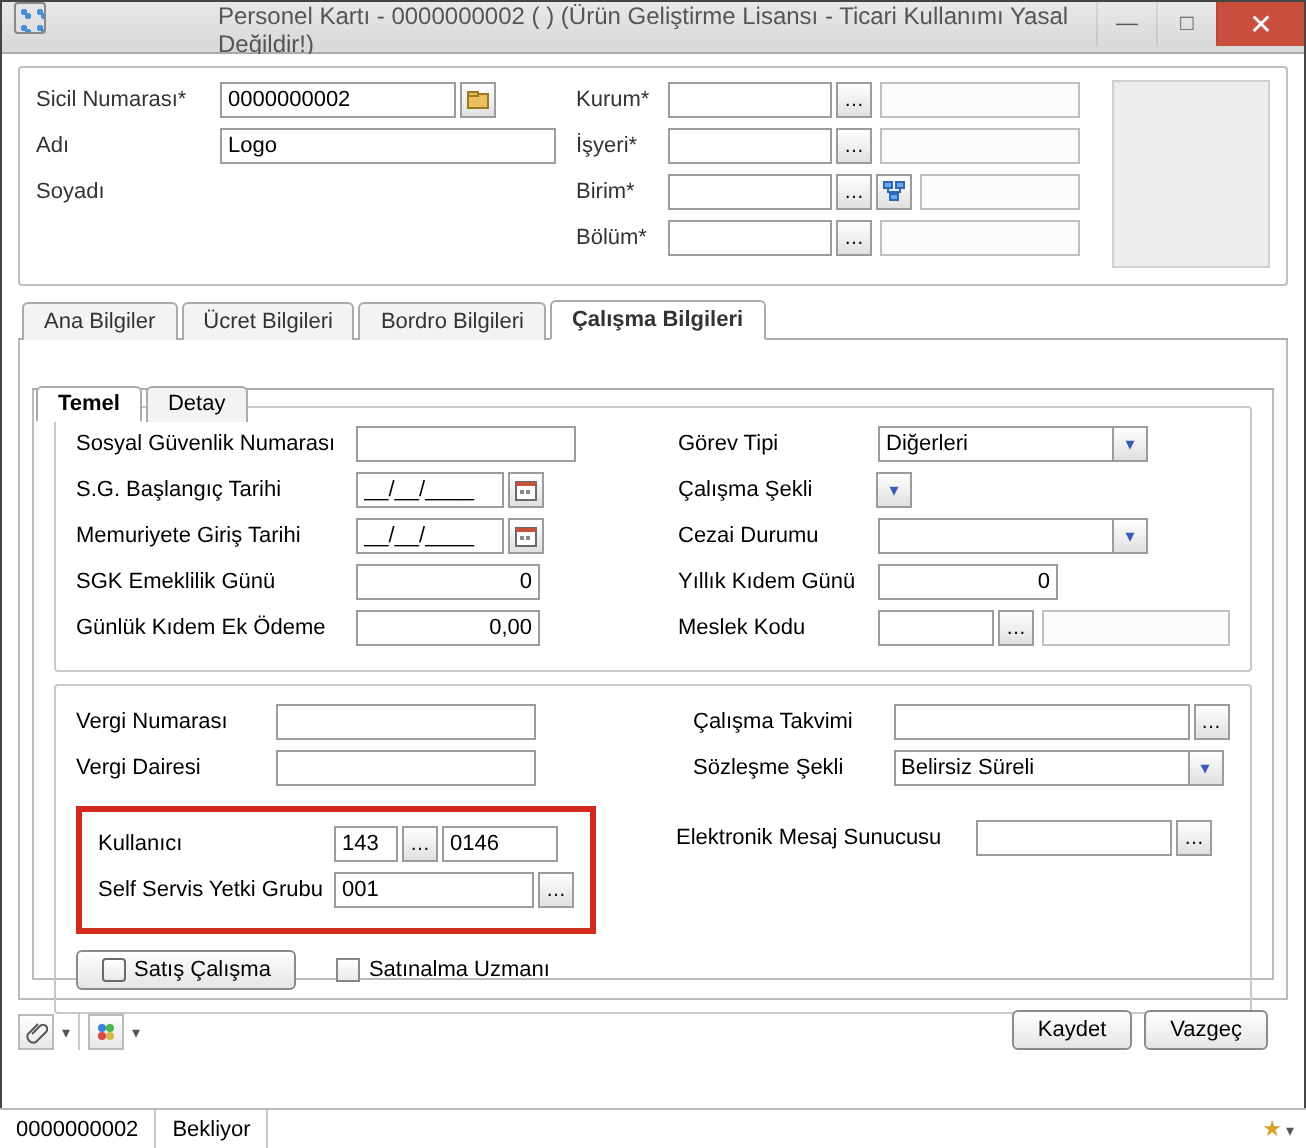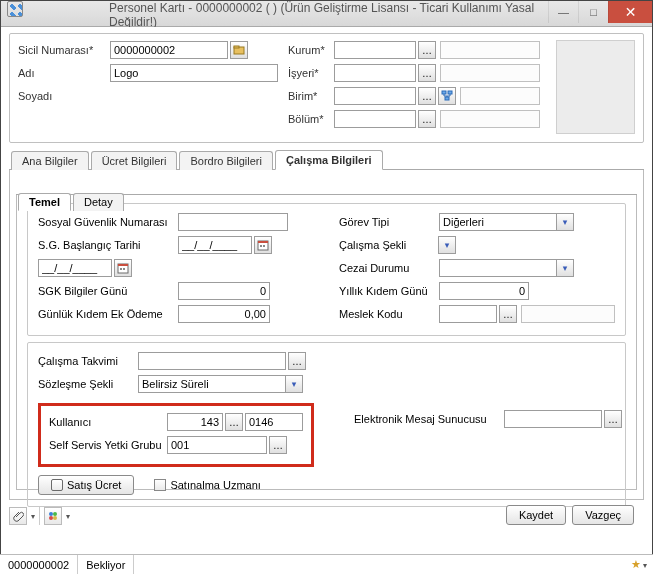--- a/index.html
+++ b/index.html
@@ -324,32 +324,33 @@
             <span class="btn-cal">
               <svg viewBox="0 0 12 12">
                   <rect x="1" y="2" width="10" height="9" fill="#fff" stroke="#6a6a6a"></rect>
                   <rect x="1" y="2" width="10" height="2" fill="#c94f3f"></rect>
                   <rect x="3" y="6" width="2" height="2" fill="#888"></rect>
                   <rect x="6" y="6" width="2" height="2" fill="#888"></rect>
                 </svg>
             </span>
             </div>
           <div class="row">
+              <span class="lbl2">Memuriyete Giriş Tarihi</span>
             <input class="input" style="width: 74px;" value="__/__/____">
             <span class="btn-cal">
               <svg viewBox="0 0 12 12">
                   <rect x="1" y="2" width="10" height="9" fill="#fff" stroke="#6a6a6a"></rect>
                   <rect x="1" y="2" width="10" height="2" fill="#c94f3f"></rect>
                   <rect x="3" y="6" width="2" height="2" fill="#888"></rect>
                   <rect x="6" y="6" width="2" height="2" fill="#888"></rect>
                 </svg>
             </span>
             </div>
           <div class="row">
-              <span class="lbl2">SGK Bilgiler Günü</span>
+              <span class="lbl2">SGK Emeklilik Günü</span>
             <input class="input" style="width: 92px; text-align: right;" value="0">
             </div>
           <div class="row">
               <span class="lbl2">Günlük Kıdem Ek Ödeme</span>
             <input class="input" style="width: 92px; text-align: right;" value="0,00">
             </div>
         </div>
         <div class="col">
           <div class="row">
               <span class="lbl3">Görev Tipi</span>
@@ -375,37 +376,47 @@
               <span class="btn-dots">…</span>
             <span class="readonly-span" style="width:94px; margin-left:4px;"></span>
             </div>
         </div>
       </div>
 
       <div class="inner-frame">
         <div class="two-col" style="margin-bottom:4px;">
           <div class="col">
             <div class="row">
+                <span class="lbl2" style="width:100px">Vergi Numarası</span>
+              <input class="input" style="width: 130px;">
+              </div>
+            <div class="row">
+                <span class="lbl2" style="width:100px">Vergi Dairesi</span>
+              <input class="input" style="width: 130px;">
+              </div>
+          </div>
+          <div class="col">
+            <div class="row">
                 <span class="lbl3">Çalışma Takvimi</span>
               <input class="input" style="width: 148px;">
                 <span class="btn-dots">…</span>
               </div>
             <div class="row">
                 <span class="lbl3">Sözleşme Şekli</span>
               <input class="input" style="width: 148px;" value="Belirsiz Süreli">
                 <span class="select-arrow">▾</span>
               </div>
           </div>
         </div>
 
         <div class="two-col">
           <div class="highlight-box" style="flex:0 0 260px">
             <div class="row">
                 <span class="lbl2" style="width:118px">Kullanıcı</span>
-              <input class="input" style="width: 56px; text-align: right;" value="143">
+              <input class="input" style="width: 32px; text-align: left;" value="143">
                 <span class="btn-dots">…</span>
               <input class="input" style="width: 58px; margin-left: 2px;" value="0146">
               </div>
             <div class="row">
                 <span class="lbl2" style="width:118px">Self Servis Yetki Grubu</span>
               <input class="input" style="width: 100px;" value="001">
                 <span class="btn-dots">…</span>
               </div>
           </div>
           <div style="flex:1; padding-top:8px;">
@@ -413,21 +424,21 @@
                 <span style="width:150px">Elektronik Mesaj Sunucusu</span>
               <input class="input" style="width: 98px;">
                 <span class="btn-dots">…</span>
               </div>
           </div>
         </div>
 
         <div class="row" style="margin-top:8px; gap:20px;">
           <span class="chk btn">
               <span class="box"></span>
-              <span>Satış Ücret</span>
+              <span>Satış Çalışma</span>
             </span>
           <span class="chk">
               <span class="box"></span>
               <span>Satınalma Uzmanı</span>
             </span>
         </div>
       </div>
 
     </div>
   </div>

